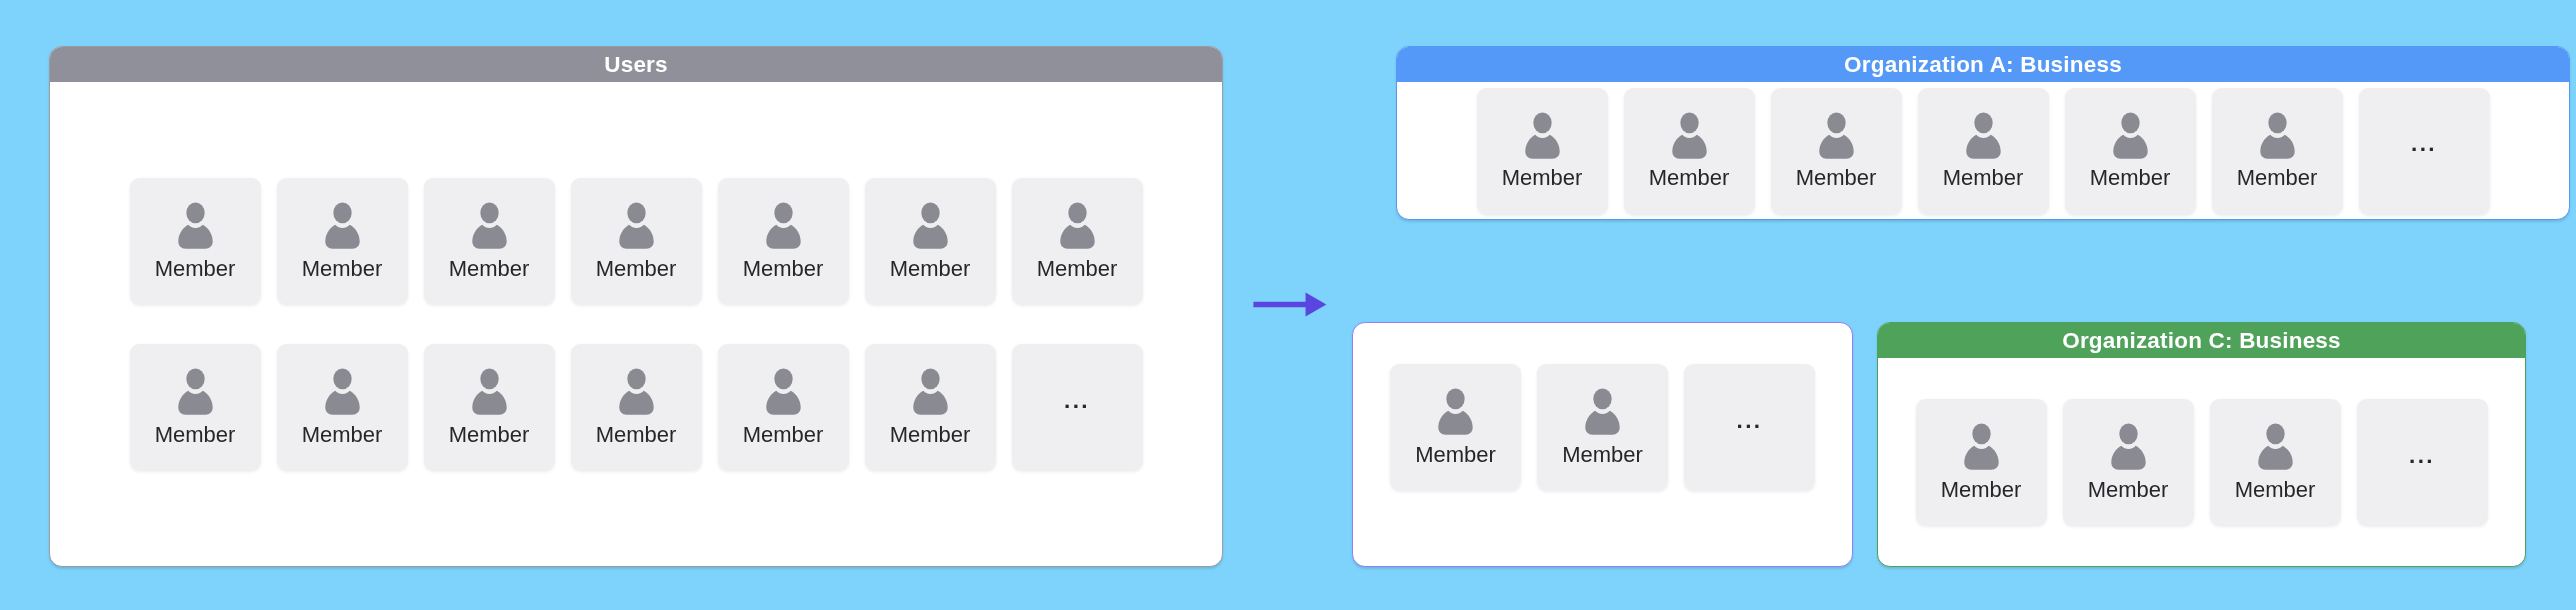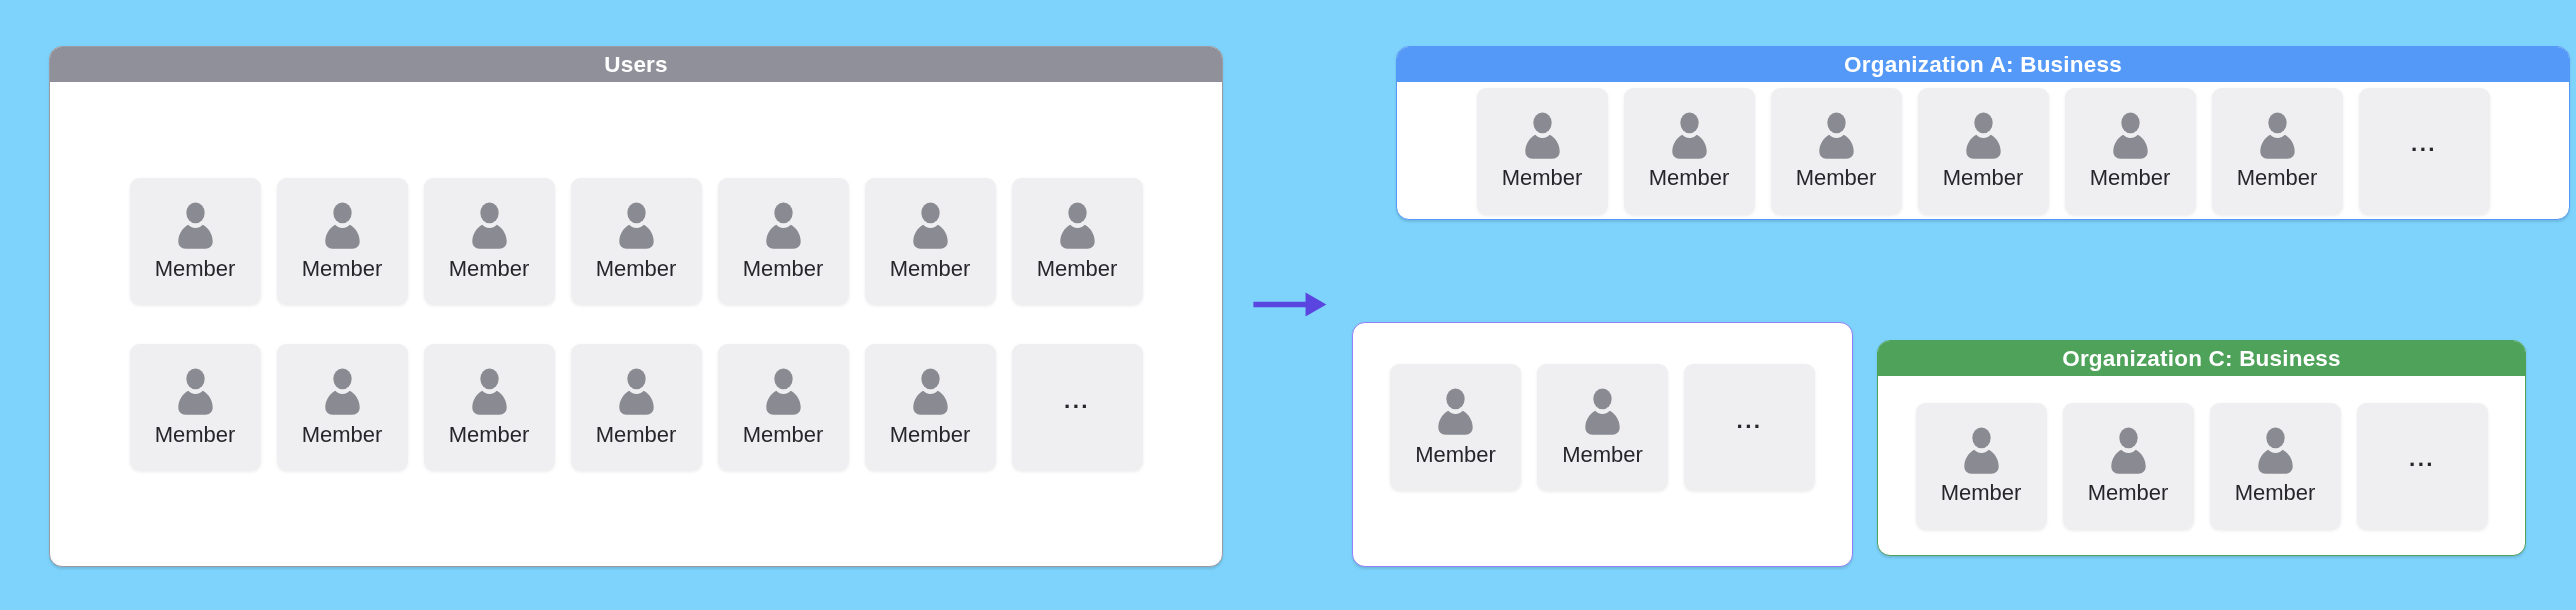--- a/index.html
+++ b/index.html
@@ -38,21 +38,21 @@
   }
   .panel-body {
     height: calc(100% - 35px);
     display: flex;
     align-items: center;
     justify-content: center;
   }
   .users-panel   { left: 49px;   top: 46px;  width: 1174px; height: 521px; }
   .org-a-panel   { left: 1352px; top: 46px;  width: 1174px; height: 174px; margin-left: 44px; }
   .org-b-panel   { left: 1352px; top: 322px; width: 501px;  height: 245px; }
-  .org-c-panel   { left: 1877px; top: 340px; width: 649px;  height: 216px; }
+  .org-c-panel   { left: 1877px; top: 322px; width: 649px;  height: 245px; }
 
   .users-body {
     flex-direction: column;
     gap: 40px;
   }
   .card-row {
     display: flex;
     flex-direction: row;
     gap: 16px;
     justify-content: center;

